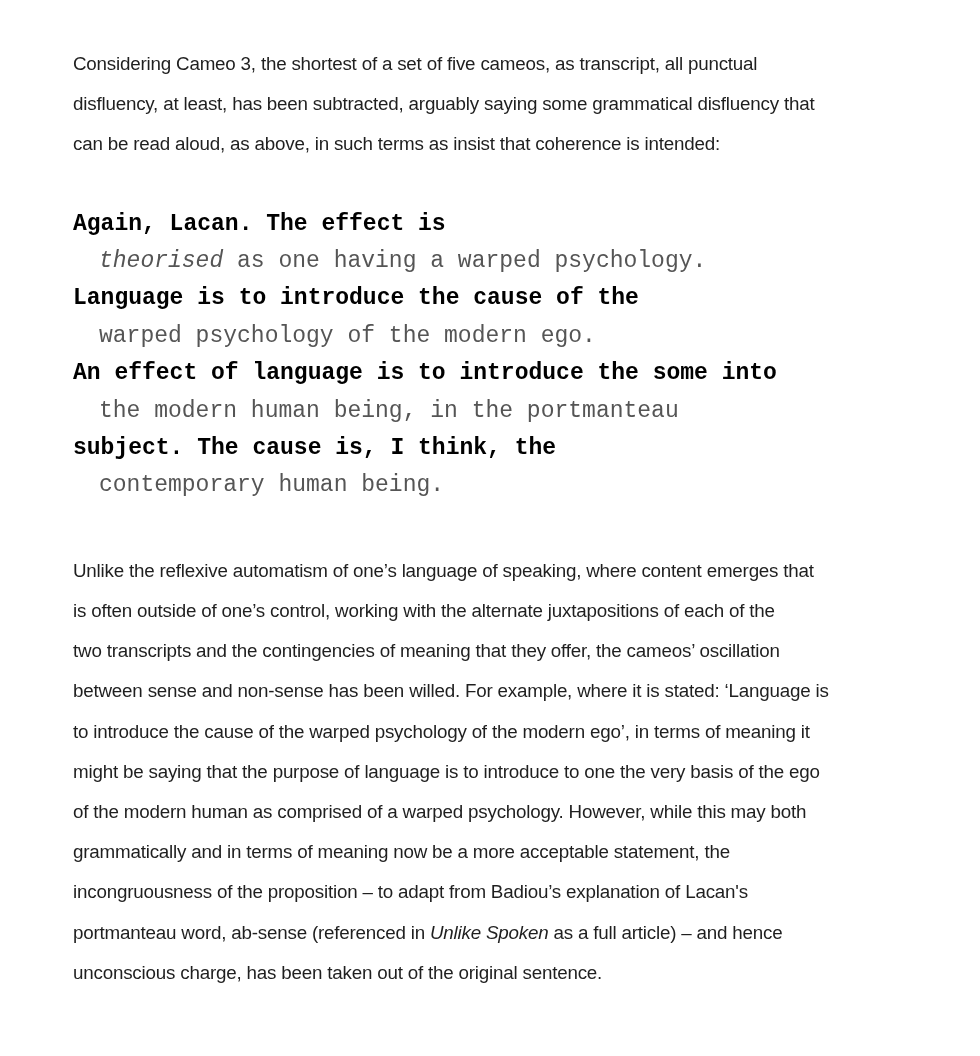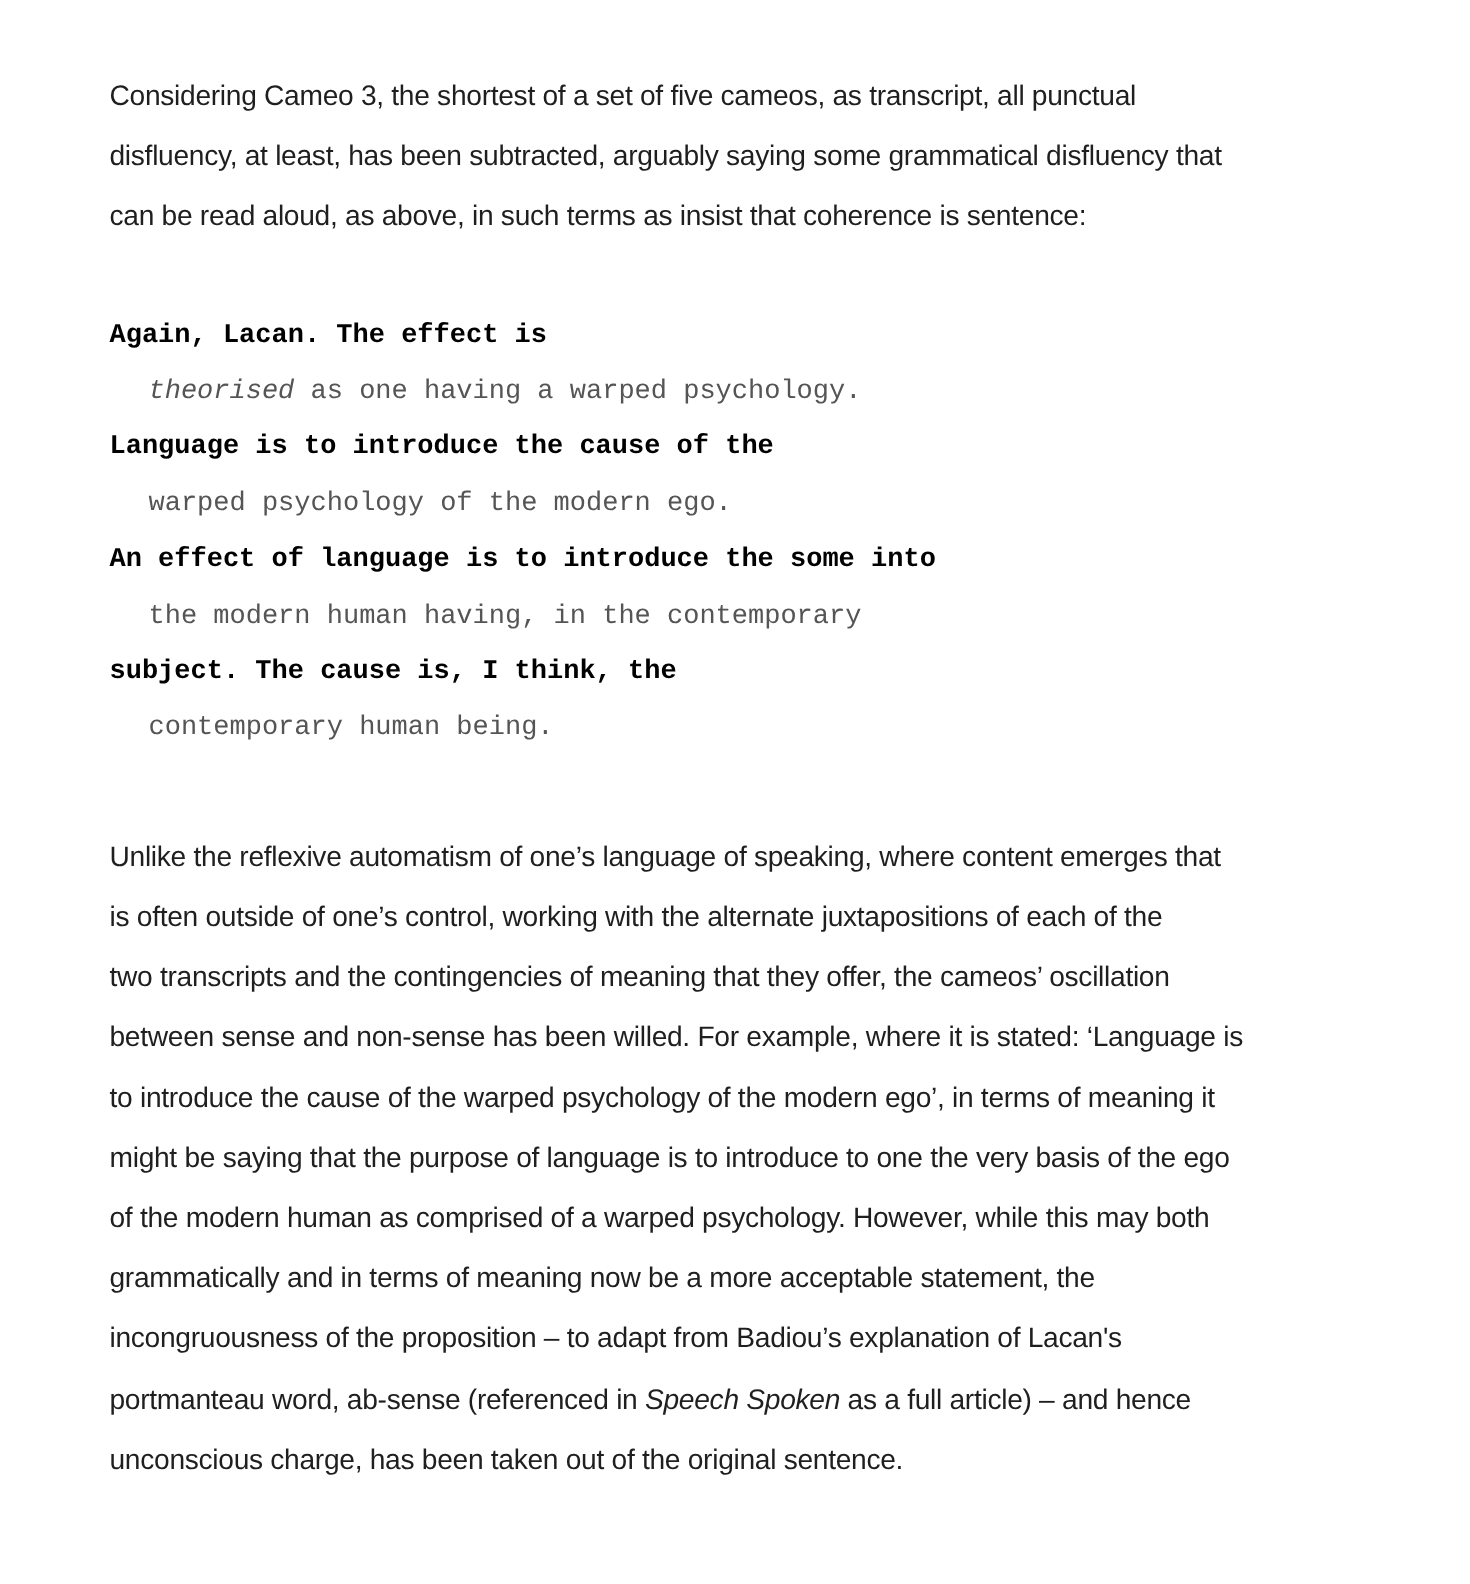--- a/index.html
+++ b/index.html
@@ -27,21 +27,21 @@
     color: #1f1f1f;
     letter-spacing: -0.2px;
   }
   .sans-para .line {
     white-space: nowrap;
   }
   .cameo-block {
     margin-top: 41px;
     margin-bottom: 46px;
     font-family: "Liberation Mono", monospace;
-    font-size: 18px;
+    font-size: 23px;
     line-height: 37.4px;
   }
   .cameo-block .line {
     white-space: pre;
   }
   .mono-bold {
     font-weight: bold;
     color: #000000;
   }
   .mono-reg {
@@ -54,41 +54,41 @@
   }
 </style>
 </head>
 <body>
 
 <div class="page">
 
   <div class="sans-para">
     <div class="line">Considering Cameo 3, the shortest of a set of five cameos, as transcript, all punctual</div>
     <div class="line">disfluency, at least, has been subtracted, arguably saying some grammatical disfluency that</div>
-    <div class="line">can be read aloud, as above, in such terms as insist that coherence is sentence:</div>
+    <div class="line">can be read aloud, as above, in such terms as insist that coherence is intended:</div>
   </div>
 
   <div class="cameo-block">
     <div class="line mono-bold">Again, Lacan. The effect is</div>
     <div class="line mono-reg"><span class="ital">theorised</span><span> as one having a warped psychology.</span></div>
     <div class="line mono-bold">Language is to introduce the cause of the</div>
     <div class="line mono-reg">warped psychology of the modern ego.</div>
     <div class="line mono-bold">An effect of language is to introduce the some into</div>
-    <div class="line mono-reg">the modern human having, in the contemporary</div>
+    <div class="line mono-reg">the modern human being, in the portmanteau</div>
     <div class="line mono-bold">subject. The cause is, I think, the</div>
     <div class="line mono-reg">contemporary human being.</div>
   </div>
 
   <div class="sans-para">
     <div class="line">Unlike the reflexive automatism of one’s language of speaking, where content emerges that</div>
     <div class="line">is often outside of one’s control, working with the alternate juxtapositions of each of the</div>
     <div class="line">two transcripts and the contingencies of meaning that they offer, the cameos’ oscillation</div>
     <div class="line">between sense and non-sense has been willed. For example, where it is stated: ‘Language is</div>
     <div class="line">to introduce the cause of the warped psychology of the modern ego’, in terms of meaning it</div>
     <div class="line">might be saying that the purpose of language is to introduce to one the very basis of the ego</div>
     <div class="line">of the modern human as comprised of a warped psychology. However, while this may both</div>
     <div class="line">grammatically and in terms of meaning now be a more acceptable statement, the</div>
     <div class="line">incongruousness of the proposition – to adapt from Badiou’s explanation of Lacan's</div>
-    <div class="line"><span>portmanteau word, ab-sense (referenced in </span><span class="ital">Speech Spoken</span><span> as a full article) – and hence</span></div>
+    <div class="line"><span>portmanteau word, ab-sense (referenced in </span><span class="ital">Unlike Spoken</span><span> as a full article) – and hence</span></div>
     <div class="line">unconscious charge, has been taken out of the original sentence.</div>
   </div>
 
 </div>
 
 </body></html>

